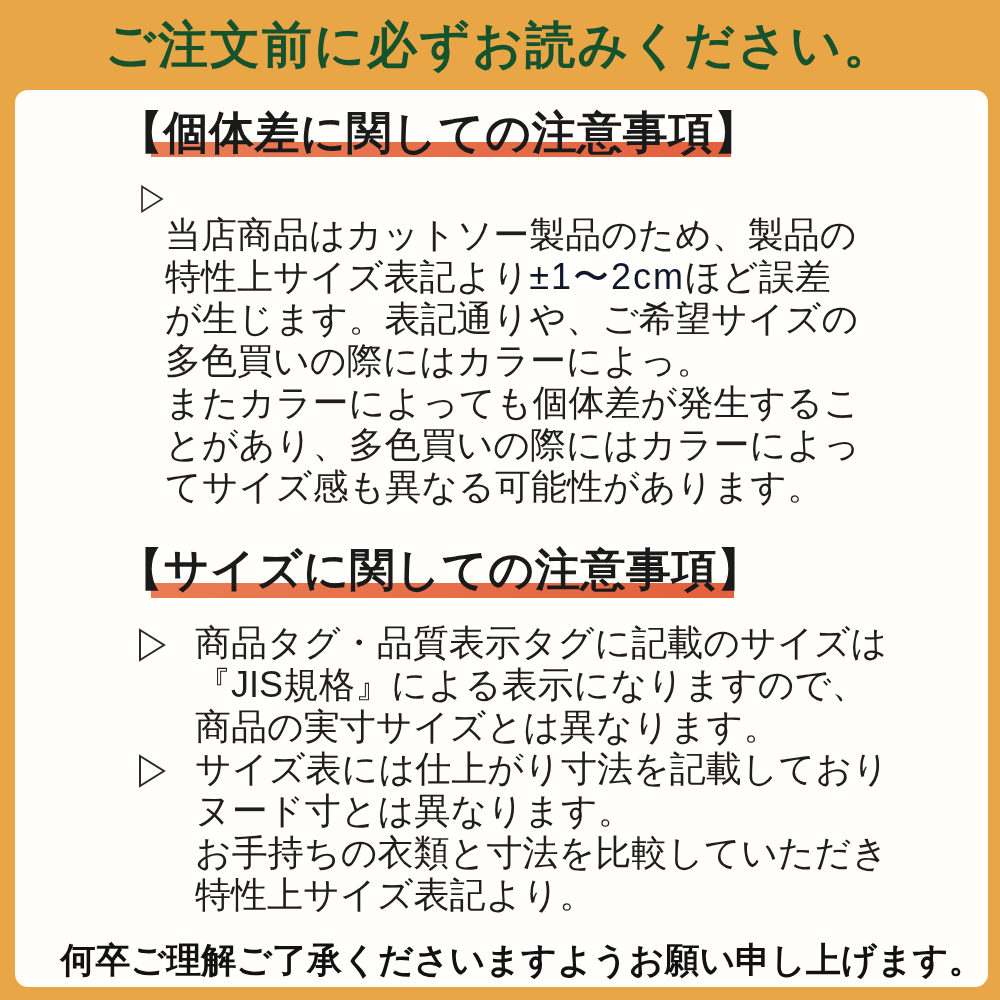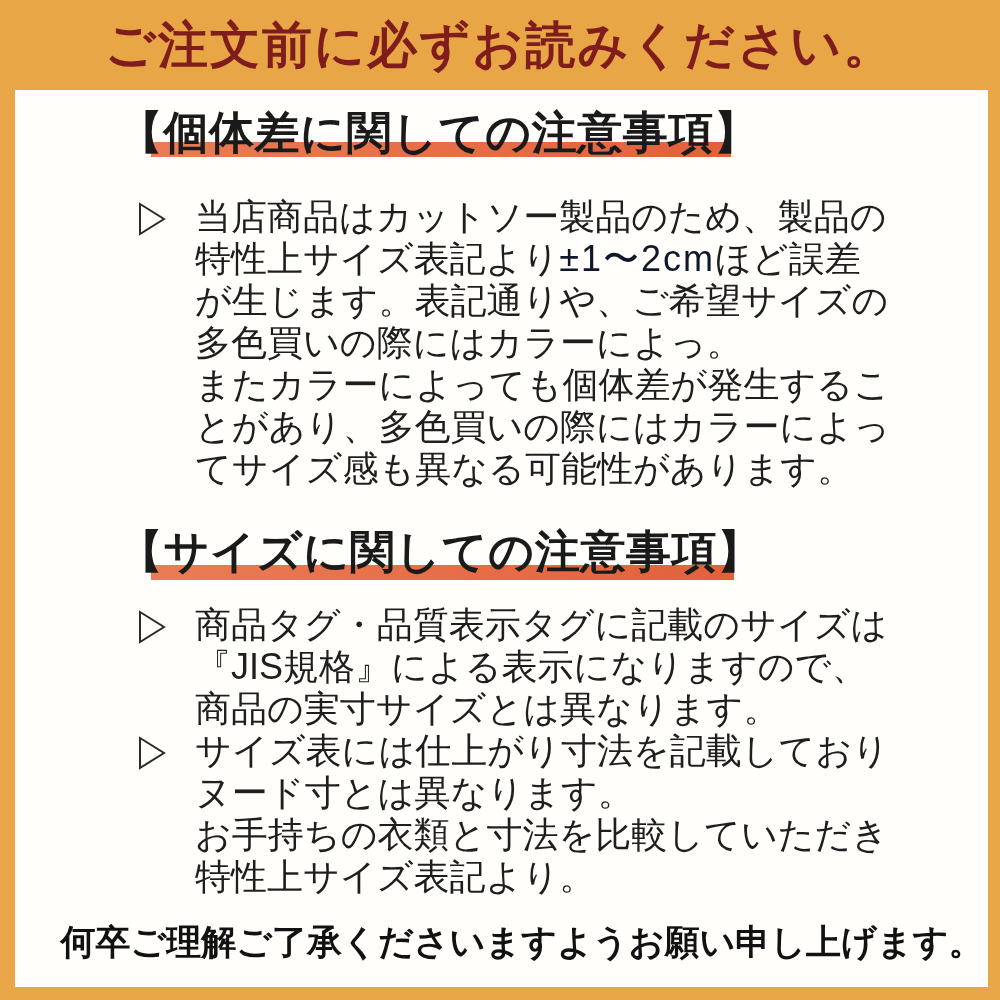--- a/index.html
+++ b/index.html
@@ -14,28 +14,29 @@
     background:#E9A647;            
     overflow:hidden;
     box-sizing:border-box;
   }
   .top-banner{
     position:absolute;left:0;top:0;right:0;height:90px;
     display:flex;align-items:center;justify-content:center;
     background:#E9A647;
   }
   .top-banner .title{
-    color:#7f1d1d;
+    color:#14532d;
     font-size:50px;font-weight:700;letter-spacing:2px;
     white-space:nowrap;
   }
   .content{
     position:absolute;left:15px;right:12px;top:90px;bottom:13px;
     background:#FFFEFB;
     overflow:hidden;
+    border-radius:13px;
   }
   .heading{
     position:relative;
     display:inline-block;
     margin:16px 0 0 103px;
     font-size:45px;font-weight:700;
     line-height:54px;
     color:#1A1A1A;
     letter-spacing:0.5px;
     white-space:nowrap;
@@ -58,21 +59,21 @@
     margin-top:5px;
   }
   .item .lines{
     margin-left:28px;
     font-size:36px;
     font-weight:500;
     line-height:42px;
     color:#1E1E1E;
     white-space:nowrap;
   }
-  .m-para1{margin-top:36px;}
+  .m-para1{margin-top:19px;flex-direction:column;}
   .m-heading2{margin-top:23px;font-family:Liberation Mono, monospace;}
   .m-para2{margin-top:21px;}
   .m-para3{}
   .red{color:#0f172a;letter-spacing:2px;}
   .footer-message{
     margin-top:22px;
     text-align:center;
     font-size:35px;font-weight:700;
     line-height:44px;
     color:#111111;

